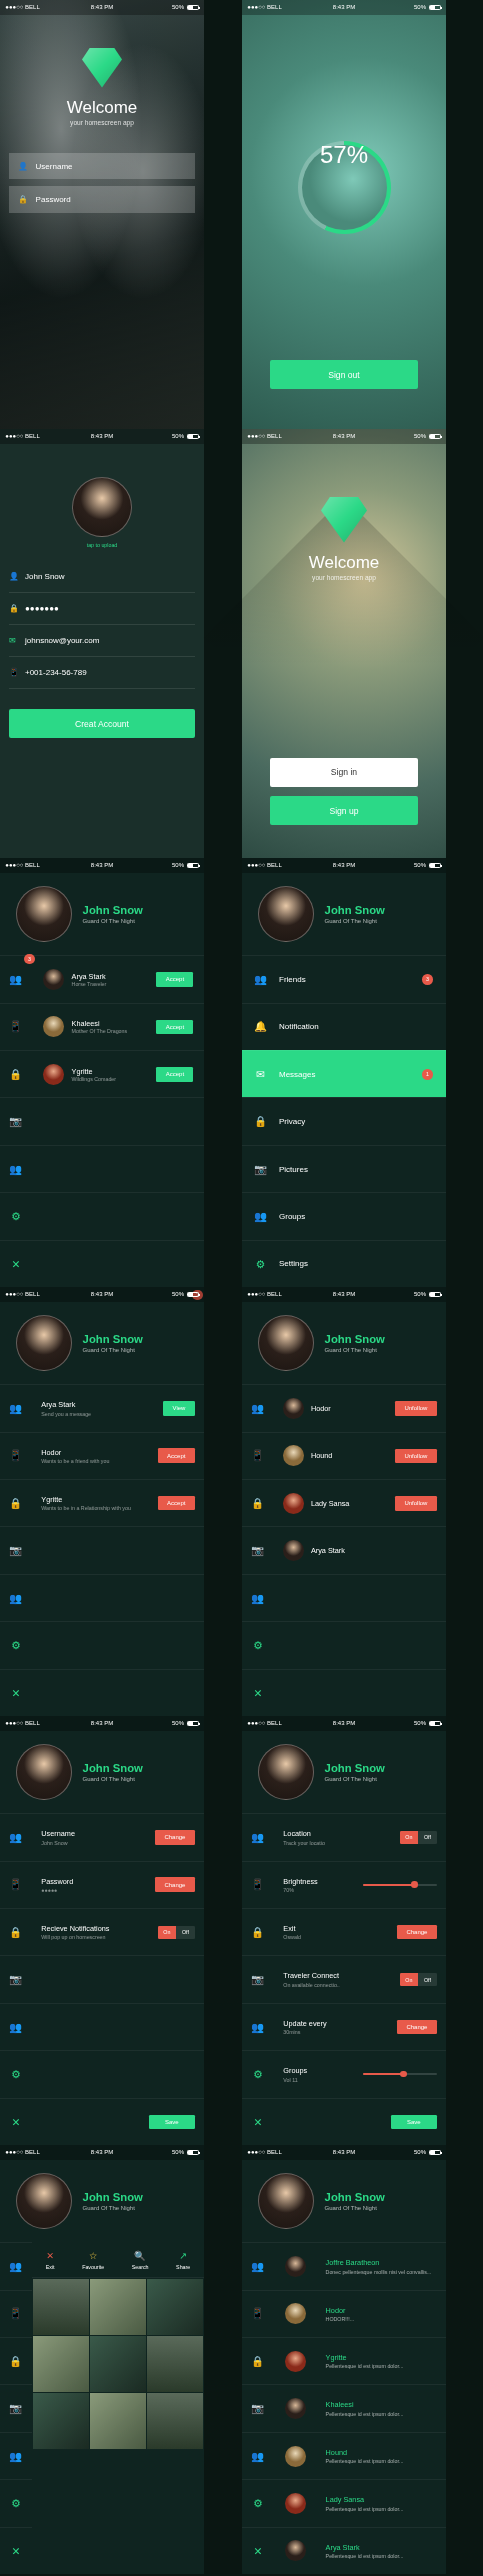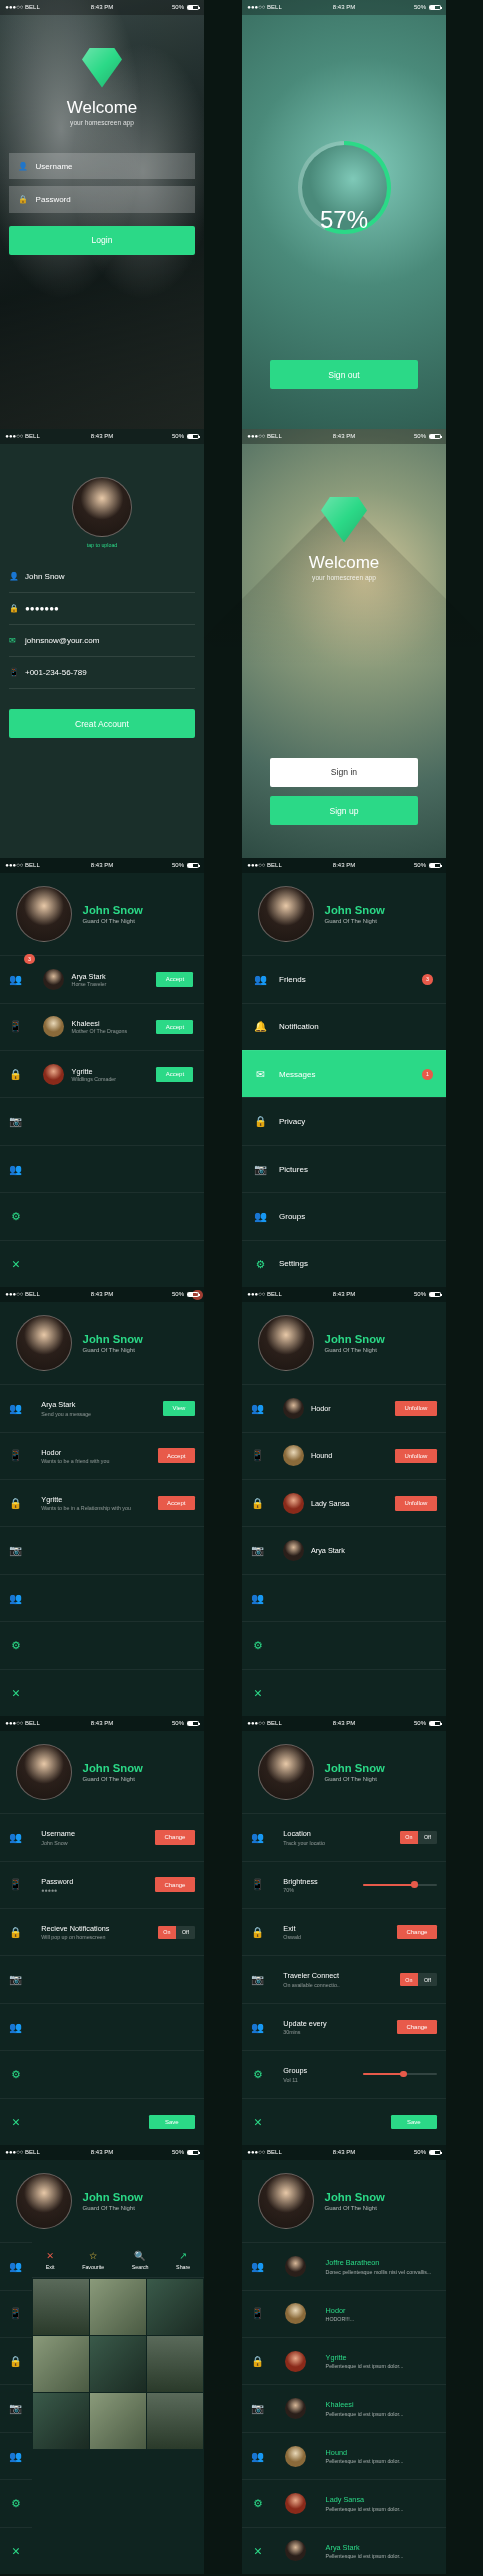--- a/index.html
+++ b/index.html
@@ -21,21 +21,21 @@
 .sub{color:rgba(255,255,255,.8);font-size:6.6px;margin-top:1.3px}
 .ig{width:186px;margin-top:26.5px}
 .inp{height:26.5px;background:rgba(255,255,255,.2);border:none;display:flex;align-items:center;padding:0 9.3px;margin-bottom:6.6px;color:#fff;font-size:8px}
 .inp .ic{width:9.3px;margin-right:8px;opacity:.9;color:#fff}
 .btn{height:29px;display:flex;align-items:center;justify-content:center;border-radius:2px;font-size:8.6px;font-weight:500;cursor:pointer}
 .btn-g{background:#2bd987;color:#fff}
 .btn-w{background:#fff;color:#333}
 
 .s2{height:429px;background:radial-gradient(circle at 60% 40%,#7fc9b8 0%,#4a8a7a 40%,#2d5a4f 100%);position:relative}
 .s2 .ct{position:relative;z-index:2;display:flex;flex-direction:column;align-items:center;justify-content:center;flex:1}
-.ring{width:93px;height:93px;border-radius:50%;position:relative;display:flex;align-items:flex-end;justify-content:center;background:conic-gradient(#2bd987 0deg 205deg,rgba(255,255,255,.2) 205deg 360deg)}
+.ring{width:93px;height:93px;border-radius:50%;position:relative;display:flex;align-items:flex-start;justify-content:center;background:conic-gradient(#2bd987 0deg 205deg,rgba(255,255,255,.2) 205deg 360deg)}
 .ring:before{content:'';position:absolute;inset:4px;border-radius:50%;background:radial-gradient(circle at 60% 40%,#7fc9b8 0%,#4a8a7a 60%)}
 .pct{position:relative;color:#fff;font-size:24px;font-weight:300}
 .s2 .bot{padding:0 28px 40px}
 
 .s3{height:429px;background:#1a2f2a;flex:1}
 .s3 .ct{display:flex;flex-direction:column;align-items:center;padding-top:33px}
 .av{width:60px;height:60px;border-radius:50%;border:1.3px solid rgba(255,255,255,.3);background:radial-gradient(circle at 50% 35%,#e8c9a8 0%,#2a1f1a 45%,#1a1410 100%);position:relative}
 .hint{color:#2bd987;font-size:5.3px;margin-top:5.3px}
 .fg{width:186px;margin-top:13.3px}
 .fi{height:32px;border-bottom:0.7px solid rgba(255,255,255,.1);display:flex;align-items:center;font-size:8px;color:#fff}
@@ -120,21 +120,20 @@
     <div class="sub">your homescreen app</div>
     <div class="ig">
       <div class="inp">
           <span class="ic">👤</span>
           <span>Username</span>
         </div>
       <div class="inp">
           <span class="ic">🔒</span>
           <span>Password</span>
         </div>
-      <div class="btn btn-g" style="margin-top:13.3px">Login</div>
     </div>
   </div>
 </div>
 
 <div class="scr s2">
   <div class="status">
       <span>●●●○○ BELL</span>
       <span class="c">8:43 PM</span>
       <span class="r">
         <span>50%</span>

